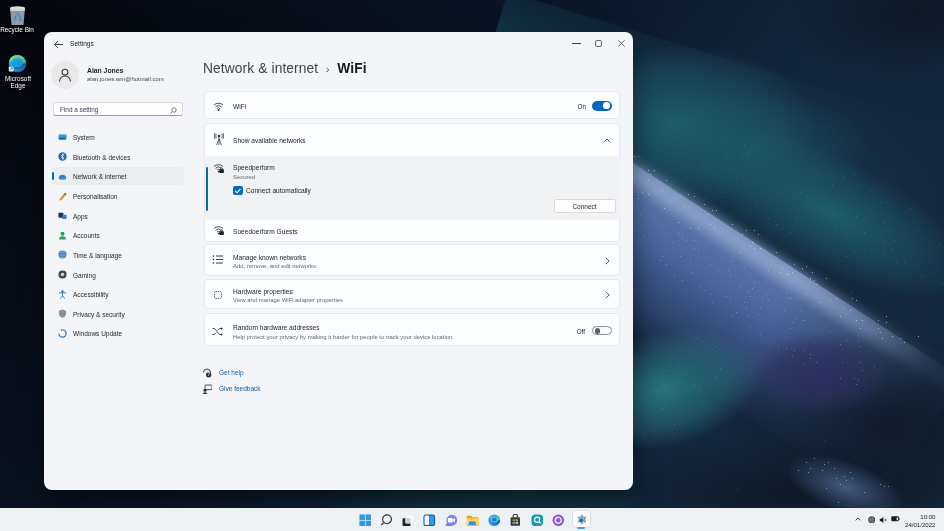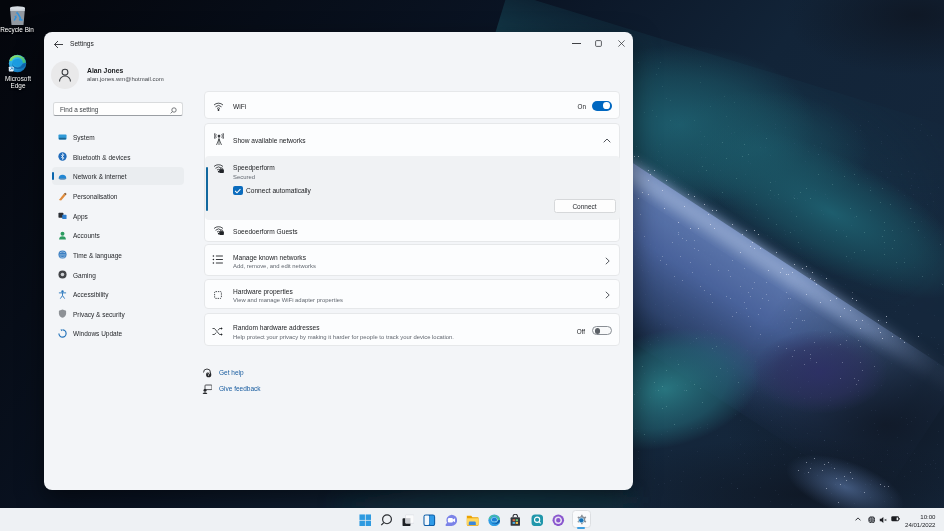--- a/index.html
+++ b/index.html
@@ -361,20 +361,21 @@
         <div class="tx">Privacy &amp; security</div>
       </div>
     <div class="nav" style="top:291.6px;">
         <svg class="ic" viewBox="0 0 10 10">
           <path d="M5,1 a4,4 0 1,1 -4,4" stroke="#2574bb" stroke-width="1.3" fill="none"></path>
           <path d="M5,1 L3,0 L3.5,2.6 Z" fill="#2574bb"></path>
         </svg>
         <div class="tx">Windows Update</div>
       </div>
 
+    <div class="abs" style="left:159px;top:28.5px;font-size:13.8px;color:#404449;letter-spacing:0.1px;">Network &amp; internet<span style="color:#595e65;font-size:11.5px;margin:0 7.5px;">›</span><span style="color:#17191c;font-weight:bold;">WiFi</span></div>
 
     <div class="card" style="top:58.5px;height:28.8px;">
       <svg class="abs" style="left:8px;top:10px" width="11" height="9" viewBox="0 0 11 9">
         <path d="M1,3 a6.5,6.5 0 0,1 9,0 M2.5,4.8 a4.3,4.3 0 0,1 6,0 M4,6.5 a2.2,2.2 0 0,1 3,0" stroke="#202327" stroke-width="0.8" fill="none"></path>
         <circle cx="5.5" cy="8" r="0.9" fill="#202327"></circle>
       </svg>
       <div class="ctitle abs" style="left:28px;top:11px;">WiFi</div>
       <div class="abs" style="right:33px;top:11px;font-size:6.3px;color:#1b1d20;">On</div>
       <div class="toggle-on" style="right:7.5px;top:9.5px;"></div>
     </div>

